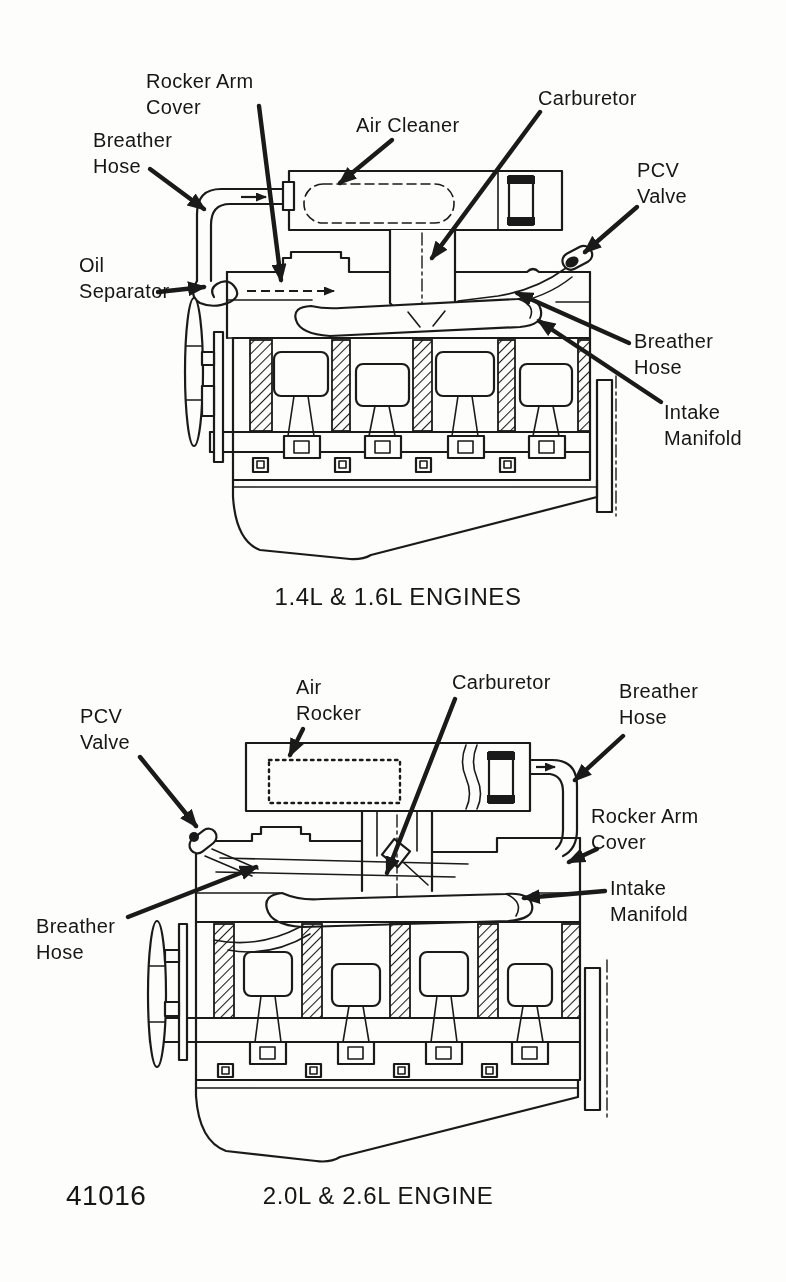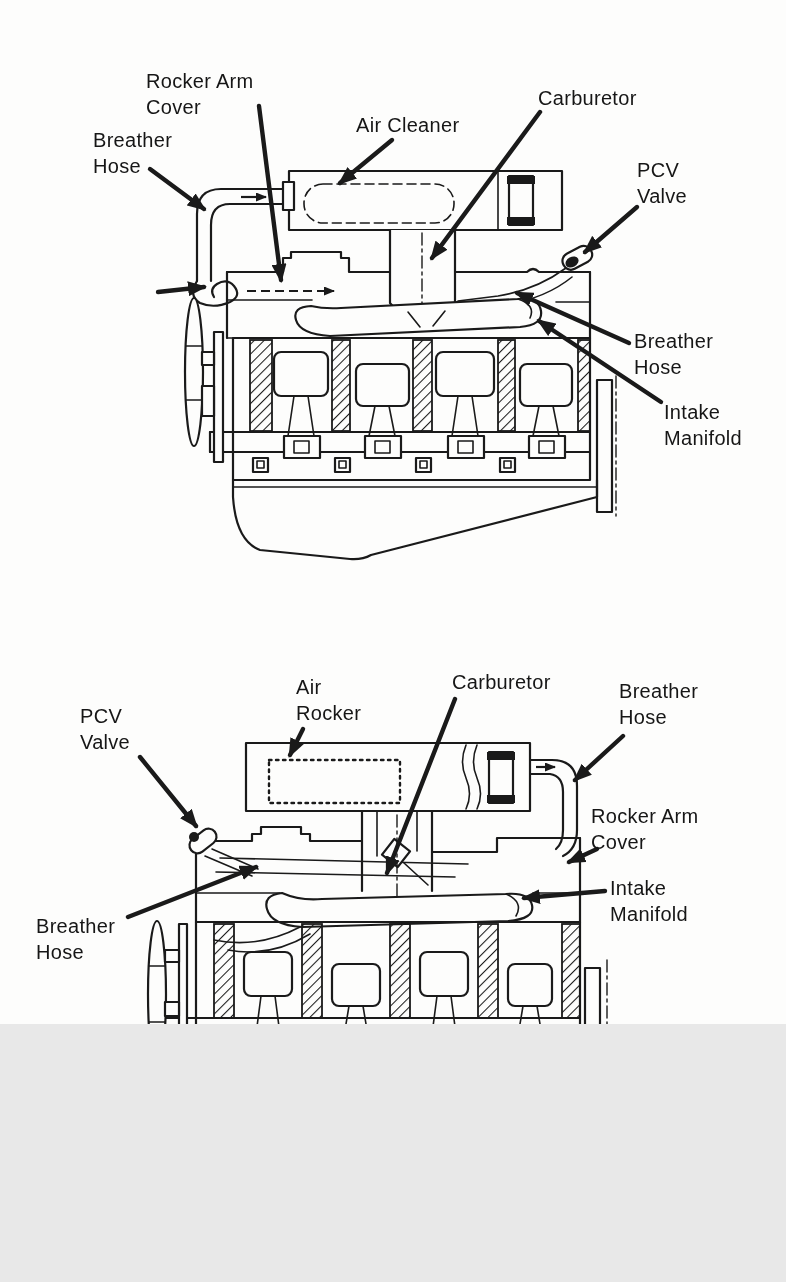--- a/index.html
+++ b/index.html
@@ -1,18 +1,18 @@
 <!DOCTYPE html>
 <html><head>
 <meta charset="utf-8">
 <style>
   html,body{margin:0;padding:0;background:#e8e8e8;}
   .page{
     position:relative;
-    width:786px;height:1024px;
+    width:786px;height:1282px;
     margin:0 auto;
     background:#fdfdfc;
     font-family:"Liberation Sans", sans-serif;
     color:#161616;
     overflow:hidden;
   }
   svg.art{position:absolute;left:0;top:0;}
   .s{fill:none;stroke:#1a1a1a;stroke-width:2.2;stroke-linejoin:round;stroke-linecap:round;}
   .s2{fill:none;stroke:#1a1a1a;stroke-width:1.6;stroke-linejoin:round;stroke-linecap:round;}
   .fw{fill:#fdfdfc;stroke:#1a1a1a;stroke-width:2.2;stroke-linejoin:round;}
@@ -296,36 +296,40 @@
   </svg>
 
   <div class="lbl" style="left:146px;top:68px;">Rocker Arm
 Cover</div>
   <div class="lbl" style="left:93px;top:127px;">Breather
 Hose</div>
   <div class="lbl" style="left:356px;top:112px;">Air Cleaner</div>
   <div class="lbl" style="left:538px;top:85px;">Carburetor</div>
   <div class="lbl" style="left:637px;top:157px;">PCV
 Valve</div>
+  <div class="lbl" style="left:79px;top:252px;">Oil
+Separator</div>
   <div class="lbl" style="left:634px;top:328px;">Breather
 Hose</div>
   <div class="lbl" style="left:664px;top:399px;">Intake
 Manifold</div>
 
+  <div class="caption" style="left:238px;top:583px;width:320px;">1.4L &amp; 1.6L ENGINES</div>
 
   <div class="lbl" style="left:80px;top:703px;">PCV
 Valve</div>
   <div class="lbl" style="left:296px;top:674px;">Air
 Rocker</div>
   <div class="lbl" style="left:452px;top:669px;">Carburetor</div>
   <div class="lbl" style="left:619px;top:678px;">Breather
 Hose</div>
   <div class="lbl" style="left:591px;top:803px;">Rocker Arm
 Cover</div>
   <div class="lbl" style="left:610px;top:875px;">Intake
 Manifold</div>
   <div class="lbl" style="left:36px;top:913px;">Breather
 Hose</div>
 
+  <div class="caption" style="left:258px;top:1182px;width:240px;">2.0L &amp; 2.6L ENGINE</div>
 
   <div class="fignum" style="left:66px;top:1180px;">41016</div>
 
 </div>
 
 </body></html>

